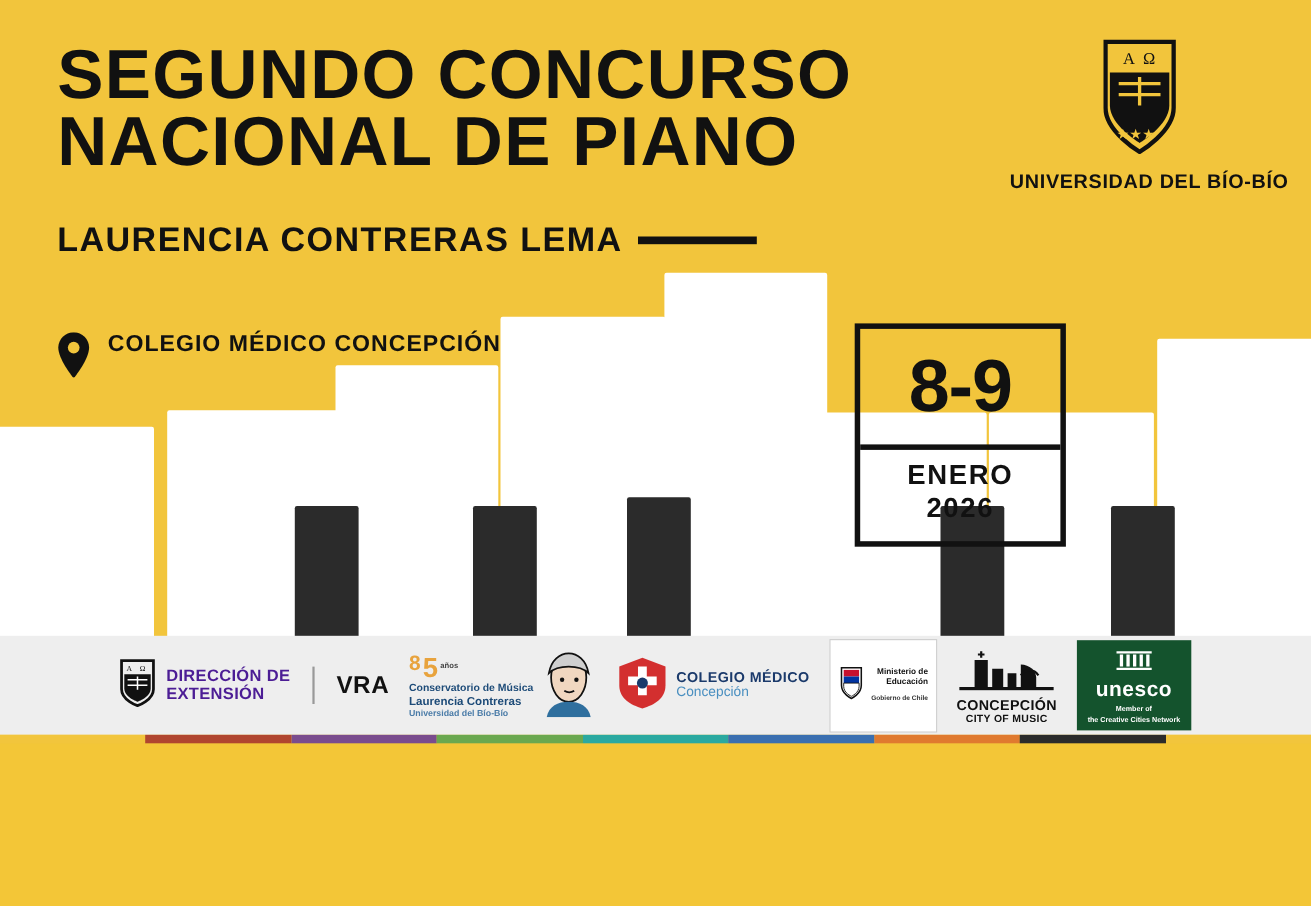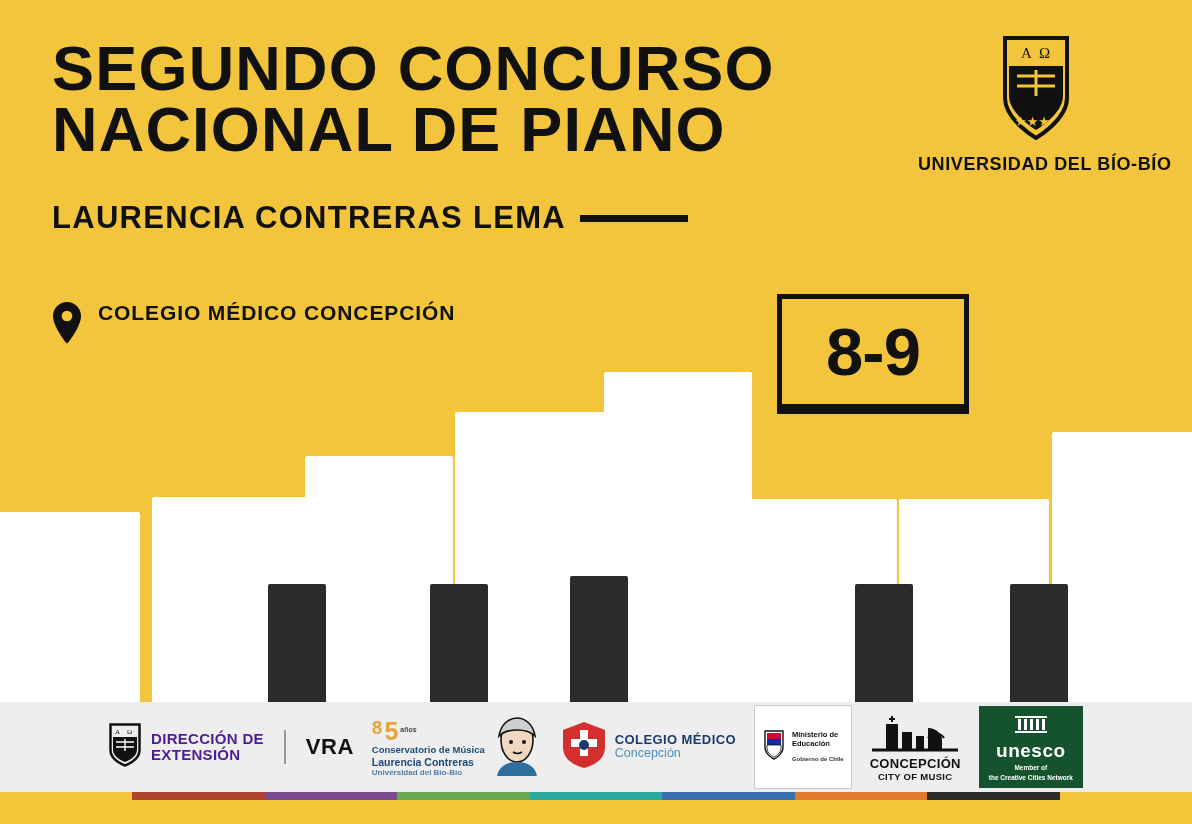--- a/index.html
+++ b/index.html
@@ -7,21 +7,21 @@
   body {
     font-family: "Liberation Sans", sans-serif;
     background: #f3c637;
     overflow: hidden;
     position: relative;
   }
 
   #poster {
     position: relative;
     width: 1192px;
-    height: 800px;
+    height: 676px;
     background: #f2c53c;
     overflow: hidden;
   }
 
   
   #piano {
     position: absolute;
     left: 0;
     bottom: 96px;
     width: 1192px;
@@ -203,20 +203,21 @@
   #logo-colegio { gap: 8px; }
   #colegio-text { line-height: 1.1; }
   .col-l1 { font-size: 13px; font-weight: 700; color: #1b3a6b; letter-spacing: 0.4px; }
   .col-l2 { font-size: 12.5px; font-weight: 400; color: #4a8fc0; }
 
   #logo-ministerio {
     border: 1px solid #cccccc;
     background: #ffffff;
     padding: 21px 7px;
     gap: 6px;
+    text-align: right;
   }
   #min-text { line-height: 1.15; }
   .min-l1 { font-size: 7.5px; font-weight: 700; color: #111; }
   .min-l2 { font-size: 7.5px; font-weight: 700; color: #111; }
   .min-l3 { font-size: 6px; font-weight: 600; color: #333; margin-top: 8px; }
 
   #logo-concepcion { flex-direction: column; align-items: center; }
   .conc-l1 { font-size: 13px; font-weight: 800; color: #111; letter-spacing: 0.3px; }
   .conc-l2 { font-size: 9.5px; font-weight: 700; color: #111; letter-spacing: 0.3px; }
 
@@ -296,20 +297,24 @@
         <path d="M14 40h38" stroke="#f2c53c" stroke-width="3"></path>
         <path d="M14 50h38" stroke="#f2c53c" stroke-width="3"></path>
         <text x="12" y="90" font-size="13" fill="#f2c53c">★★★</text>
       </svg>
     </span>
     <div id="crest-name">UNIVERSIDAD DEL BÍO-BÍO</div>
   </div>
 
   <div id="date-box">
     <div id="date-days">8-9</div>
+    <div id="date-month-year">
+      <div id="date-month">ENERO</div>
+      <div id="date-year">2026</div>
+    </div>
   </div>
 
   <div id="footer" style="background: rgb(238, 238, 238);">
 
     <div class="logo" id="logo-extension">
       <span>
         <svg width="32" height="44" viewBox="0 0 32 44" aria-hidden="true">
           <path d="M1.5 1.5h29v26c0 10-14.5 15-14.5 15S1.5 37.5 1.5 27.5V1.5z" fill="none" stroke="#111111" stroke-width="2.5"></path>
           <text x="6" y="11" font-family="Liberation Serif, serif" font-size="7" fill="#111111">A</text>
           <text x="18" y="11" font-family="Liberation Serif, serif" font-size="7" fill="#111111">Ω</text>

